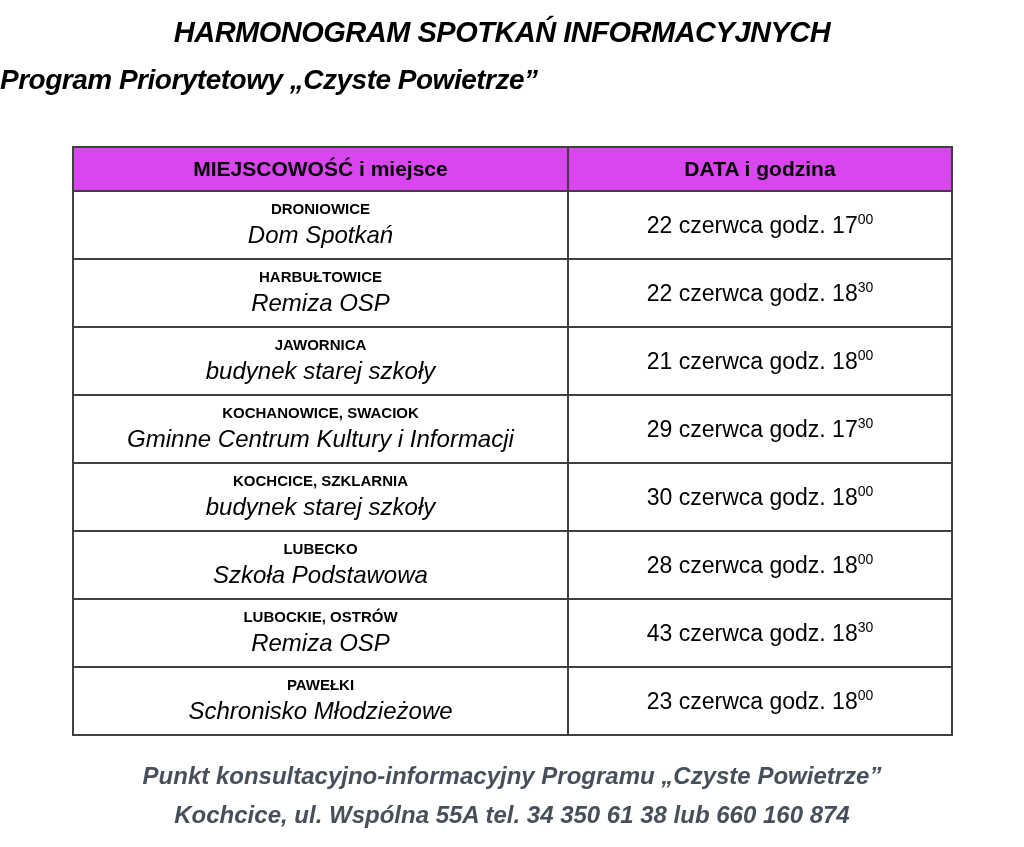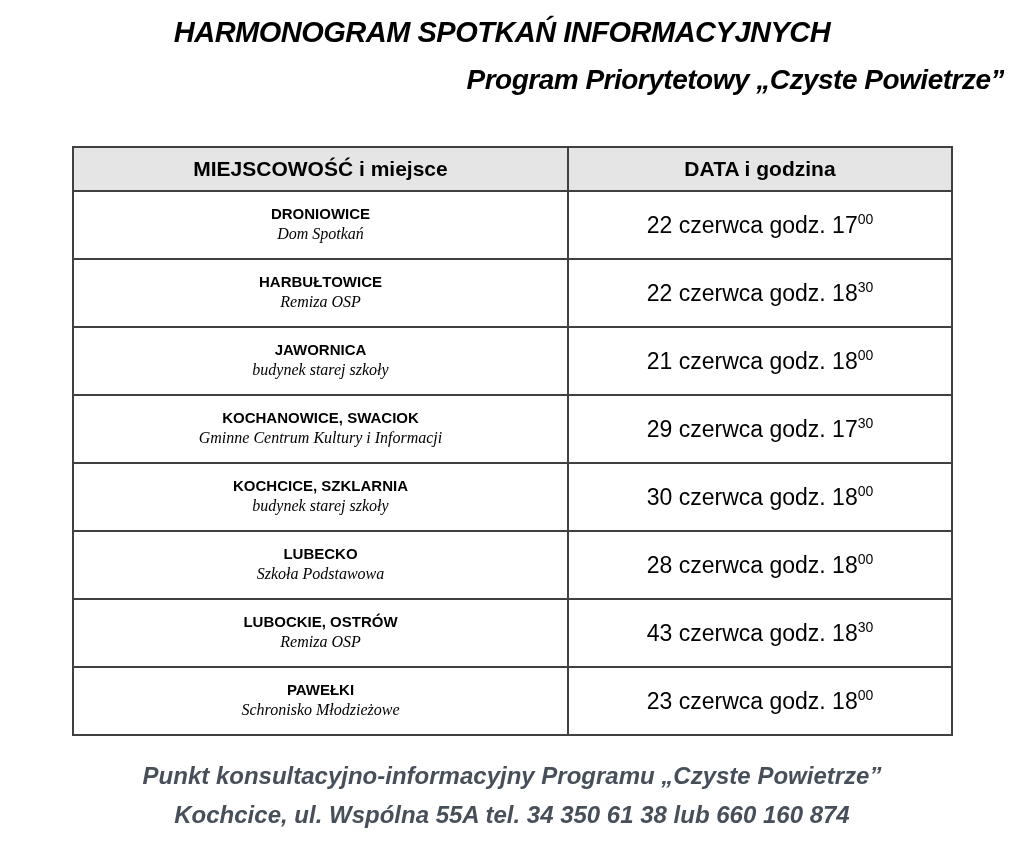--- a/index.html
+++ b/index.html
@@ -20,21 +20,21 @@
     margin: 16px 0 0 0;
     text-align: center;
     font-size: 29px;
     font-weight: 700;
     font-style: italic;
     letter-spacing: -0.5px;
     color: #000000;
   }
   .doc-subtitle {
     margin: 15px 0 0 0;
-    text-align: right;
+    text-align: left;
     font-size: 28px;
     font-weight: 700;
     font-style: italic;
     letter-spacing: -0.5px;
     color: #000000;
   }
   table.schedule {
     position: absolute;
     left: 72px;
     top: 146px;
@@ -45,38 +45,37 @@
   table.schedule col.col-place { width: 495px; }
   table.schedule col.col-date  { width: 384px; }
   table.schedule th,
   table.schedule td {
     border: 2px solid #404040;
     text-align: center;
     vertical-align: middle;
     padding: 0;
   }
   table.schedule th {
-    background: #e5e5e5;
+    background: #d946ef;
     height: 42px;
     font-size: 21px;
     font-weight: 700;
   }
   table.schedule td {
     height: 66px;
   }
   .place {
     font-size: 15px;
     font-weight: 700;
     line-height: 1.25;
   }
   .venue {
-    font-size: 16px;
+    font-size: 24px;
     font-style: italic;
     line-height: 1.3;
-    font-family: Liberation Serif, serif;
   }
   .date-cell {
     font-size: 23px;
     font-weight: 400;
   }
   .date-cell sup {
     font-size: 14px;
     vertical-align: super;
     line-height: 0;
   }

